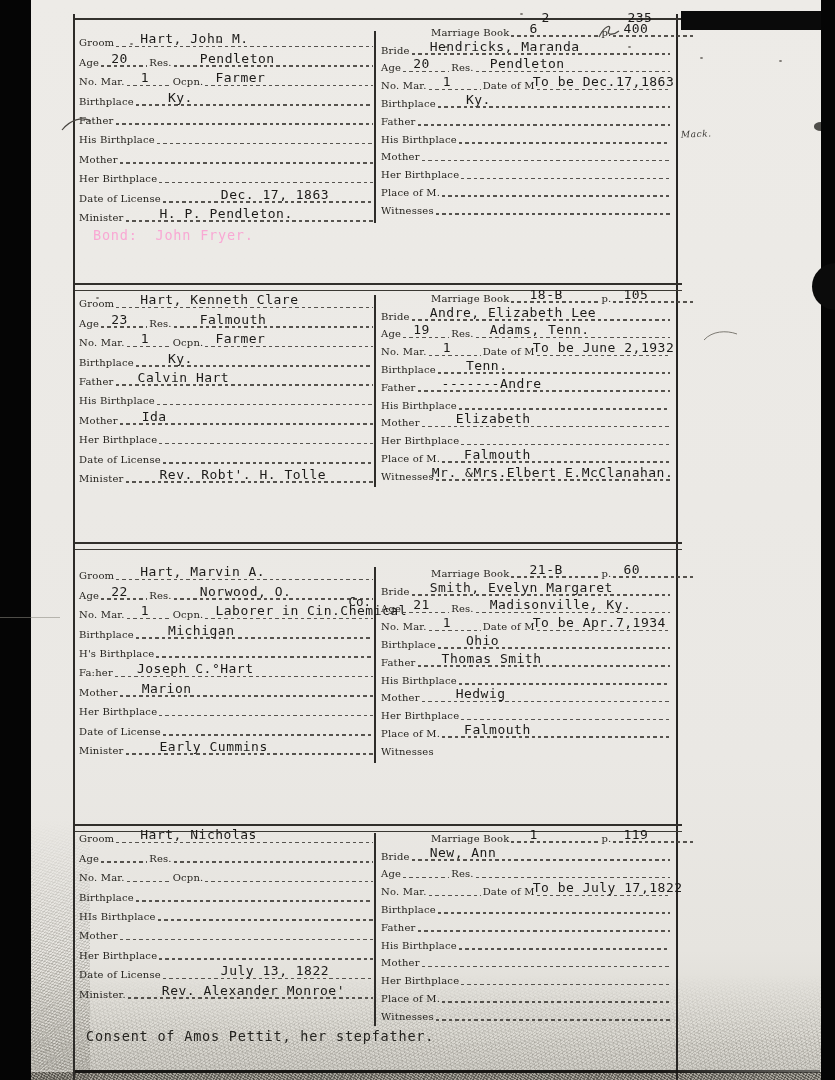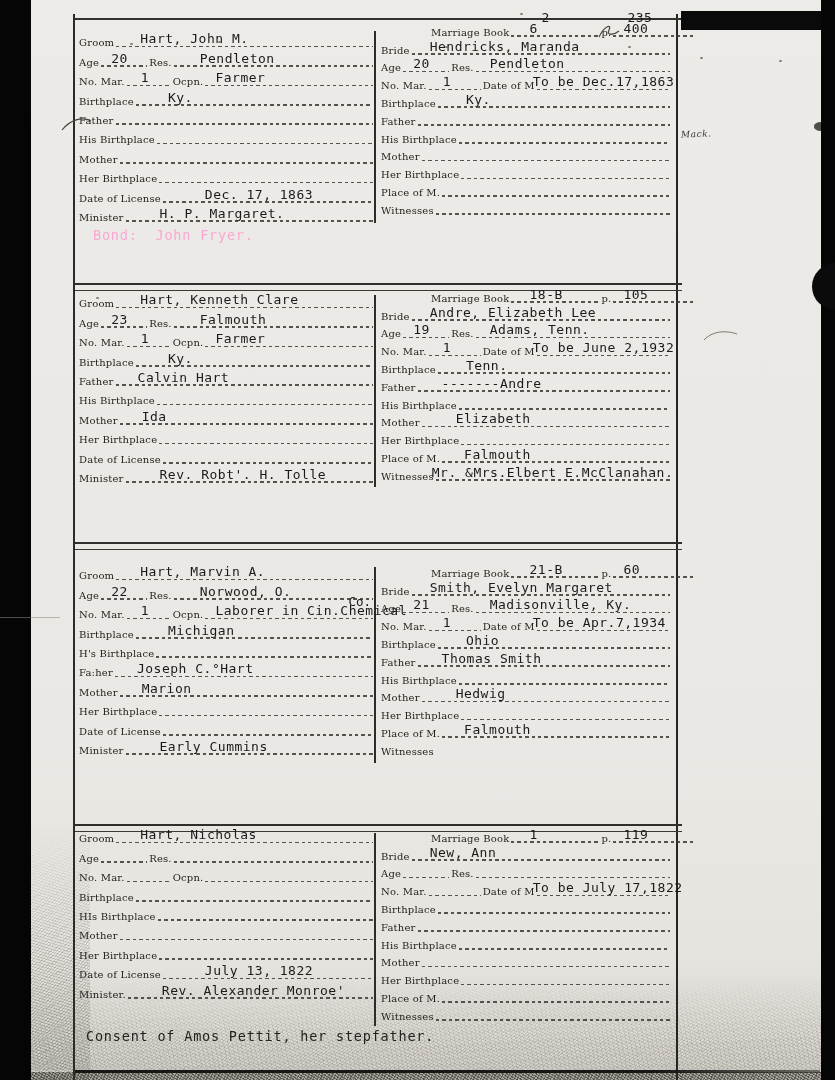--- a/index.html
+++ b/index.html
@@ -43,21 +43,21 @@
   .lbl{font-family:"DejaVu Serif",serif;font-size:10px;color:#26241f;white-space:nowrap;
        padding-bottom:2px;letter-spacing:.2px;}
   .fill{flex:1;position:relative;align-self:stretch;}
   .fill.fw50{flex:none;width:50px;} .fill.fw48{flex:none;width:48px;}
   .fill.fw56{flex:none;width:56px;} .fill.fw92{flex:none;width:92px;} .fill.fw84{flex:none;width:84px;}
   .fill::after{content:"";position:absolute;left:2px;right:2px;bottom:3px;height:1.6px;
        background:repeating-linear-gradient(90deg,#45423d 0 3.4px,transparent 3.4px 6.4px);opacity:.9;}
   .val{position:absolute;bottom:4px;font-family:"DejaVu Sans Mono",monospace;font-size:13px;
        color:#1b1a18;white-space:pre;letter-spacing:.5px;}
   .v12{left:12px}.v16{left:16px}.v20{left:20px}.v24{left:24px}.v26{left:26px}.v28{left:28px}
-  .v30{left:30px}.v34{left:34px}.v36{left:36px}.v44{left:44px}.vneg{left:-2px}
+  .v30{left:30px}.v34{left:34px}.v36{left:36px}.v44{left:60px}.vneg{left:-2px}
   .corr{position:absolute;bottom:15px;font-family:"DejaVu Sans Mono",monospace;font-size:13px;
        color:#1b1a18;letter-spacing:.5px;}
   .corr-book{left:32px}.corr-page{left:16px}
   .co-float{position:absolute;right:4px;bottom:13px;font-family:"DejaVu Sans Mono",monospace;
        font-size:12.5px;color:#1b1a18;}
   .mb-row{padding-left:50px;}
   .extra-row .extra{font-family:"DejaVu Sans Mono",monospace;font-size:13.5px;color:#f9a8d4;
        padding-left:14px;white-space:pre;letter-spacing:.8px;padding-bottom:1px;}
 
   
@@ -172,21 +172,21 @@
       </div>
       <div class="row">
         <span class="lbl">Date of License</span>
         <span class="fill">
               <span class="val v44">Dec. 17, 1863</span>
             </span>
       </div>
       <div class="row">
         <span class="lbl">Minister</span>
         <span class="fill">
-              <span class="val v36">H. P. Margaret.</span>
+              <span class="val v36">H. P. Pendleton.</span>
             </span>
       </div>
       <div class="row extra-row">
         <span class="extra">Bond:  John Fryer.</span>
       </div>
     </div>
 
     <div class="col col-r">
       <div class="row mb-row">
         <span class="lbl">Marriage Book</span>

